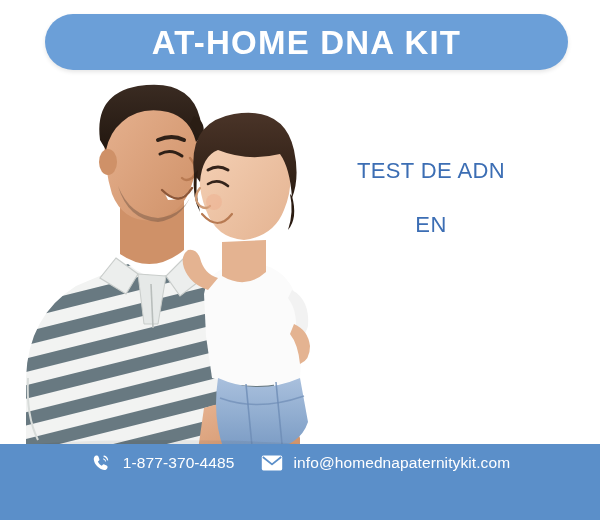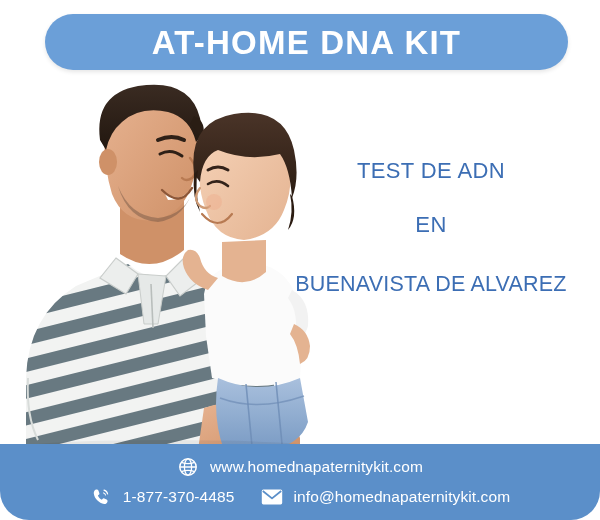--- a/index.html
+++ b/index.html
@@ -9,21 +9,20 @@
   }
   body {
     font-family: "Liberation Sans", sans-serif;
   }
   #poster {
     position: relative;
     width: 600px;
     height: 520px;
     background: #ffffff;
     overflow: hidden;
-    border-radius: 29px;
   }
 
   
   .title-pill {
     position: absolute;
     left: 45px;
     top: 14px;
     width: 523px;
     height: 56px;
     background: #6b9fd8;
@@ -228,39 +227,24 @@
 
       <path d="M286 246 Q300 252 302 268 Q302 282 292 286 Q290 266 282 256 Z" fill="#e4b391"></path>
 
       <ellipse cx="160" cy="370" rx="150" ry="8" fill="#000000" opacity="0.05"></ellipse>
     </svg>
   </div>
 
   <div class="headline-block">
     <div class="headline-line l1">TEST DE ADN</div>
     <div class="headline-line l2">EN</div>
-    <div class="headline-line l3">BUENAVISTA DE ALVAREZ</div>
   </div>
 
   <div class="footer">
 
-    <div class="footer-row row1">
-      <div class="contact-item">
-        <span class="contact-icon">
-          <svg width="20" height="20" viewBox="0 0 20 20">
-            <circle cx="10" cy="10" r="8.2" fill="none" stroke="#ffffff" stroke-width="1.5"></circle>
-            <ellipse cx="10" cy="10" rx="3.6" ry="8.2" fill="none" stroke="#ffffff" stroke-width="1.3"></ellipse>
-            <line x1="1.8" y1="10" x2="18.2" y2="10" stroke="#ffffff" stroke-width="1.3"></line>
-            <path d="M3.4 5.4 Q10 8 16.6 5.4" fill="none" stroke="#ffffff" stroke-width="1.2"></path>
-            <path d="M3.4 14.6 Q10 12 16.6 14.6" fill="none" stroke="#ffffff" stroke-width="1.2"></path>
-          </svg>
-        </span>
-        <span>www.homednapaternitykit.com</span>
-      </div>
-    </div>
 
     <div class="footer-row row2">
       <div class="contact-item">
         <span class="contact-icon">
           <svg width="20" height="20" viewBox="0 0 20 20">
             <path d="M5.0 2.6 C6.2 2.2 7.0 2.6 7.4 3.6 L8.3 5.9 C8.6 6.7 8.4 7.2 7.8 7.7 L6.9 8.4 C7.5 10.1 9.0 11.8 10.8 12.7 L11.5 11.9 C12.0 11.3 12.6 11.1 13.3 11.4 L15.6 12.5 C16.5 12.9 16.8 13.8 16.4 14.9 C15.9 16.3 14.6 17.2 13.1 17.0 C8.0 16.3 3.3 11.6 2.8 6.6 C2.6 5.0 3.6 3.1 5.0 2.6 Z" fill="#ffffff"></path>
             <path d="M13.0 3.2 Q16.0 4.0 16.6 7.0" fill="none" stroke="#ffffff" stroke-width="1.2" stroke-linecap="round"></path>
             <path d="M12.6 5.9 Q14.2 6.4 14.5 8.0" fill="none" stroke="#ffffff" stroke-width="1.1" stroke-linecap="round"></path>
           </svg>
         </span>

